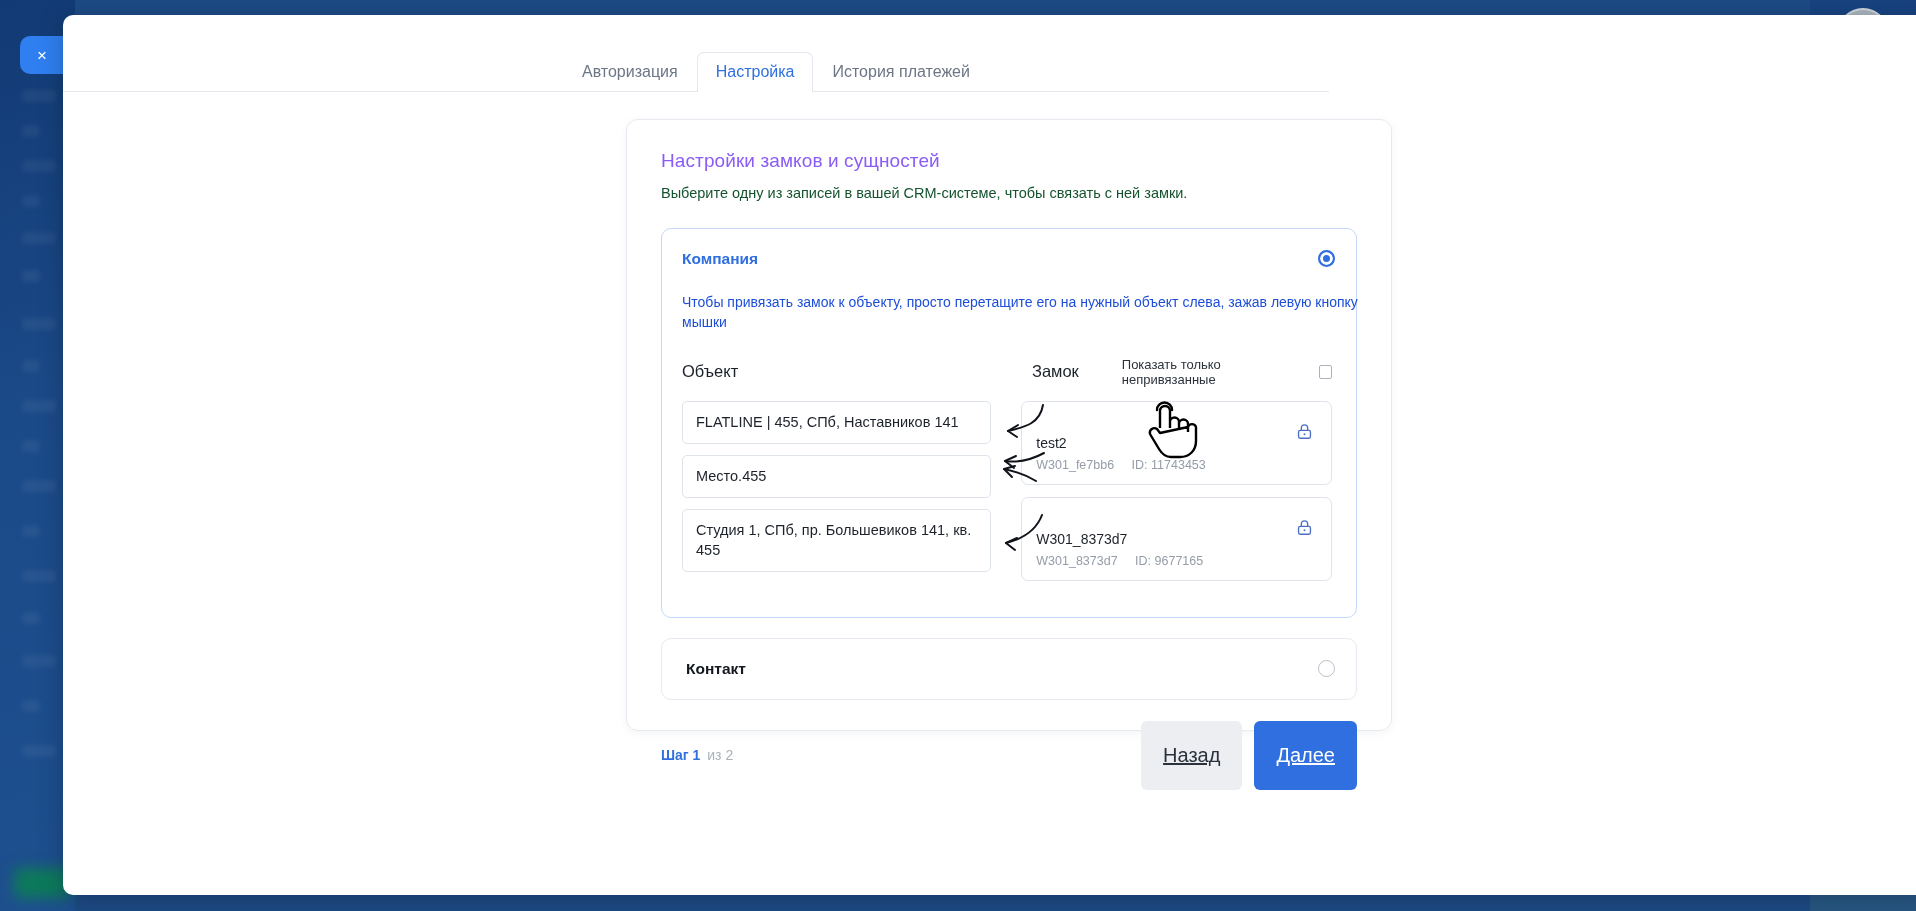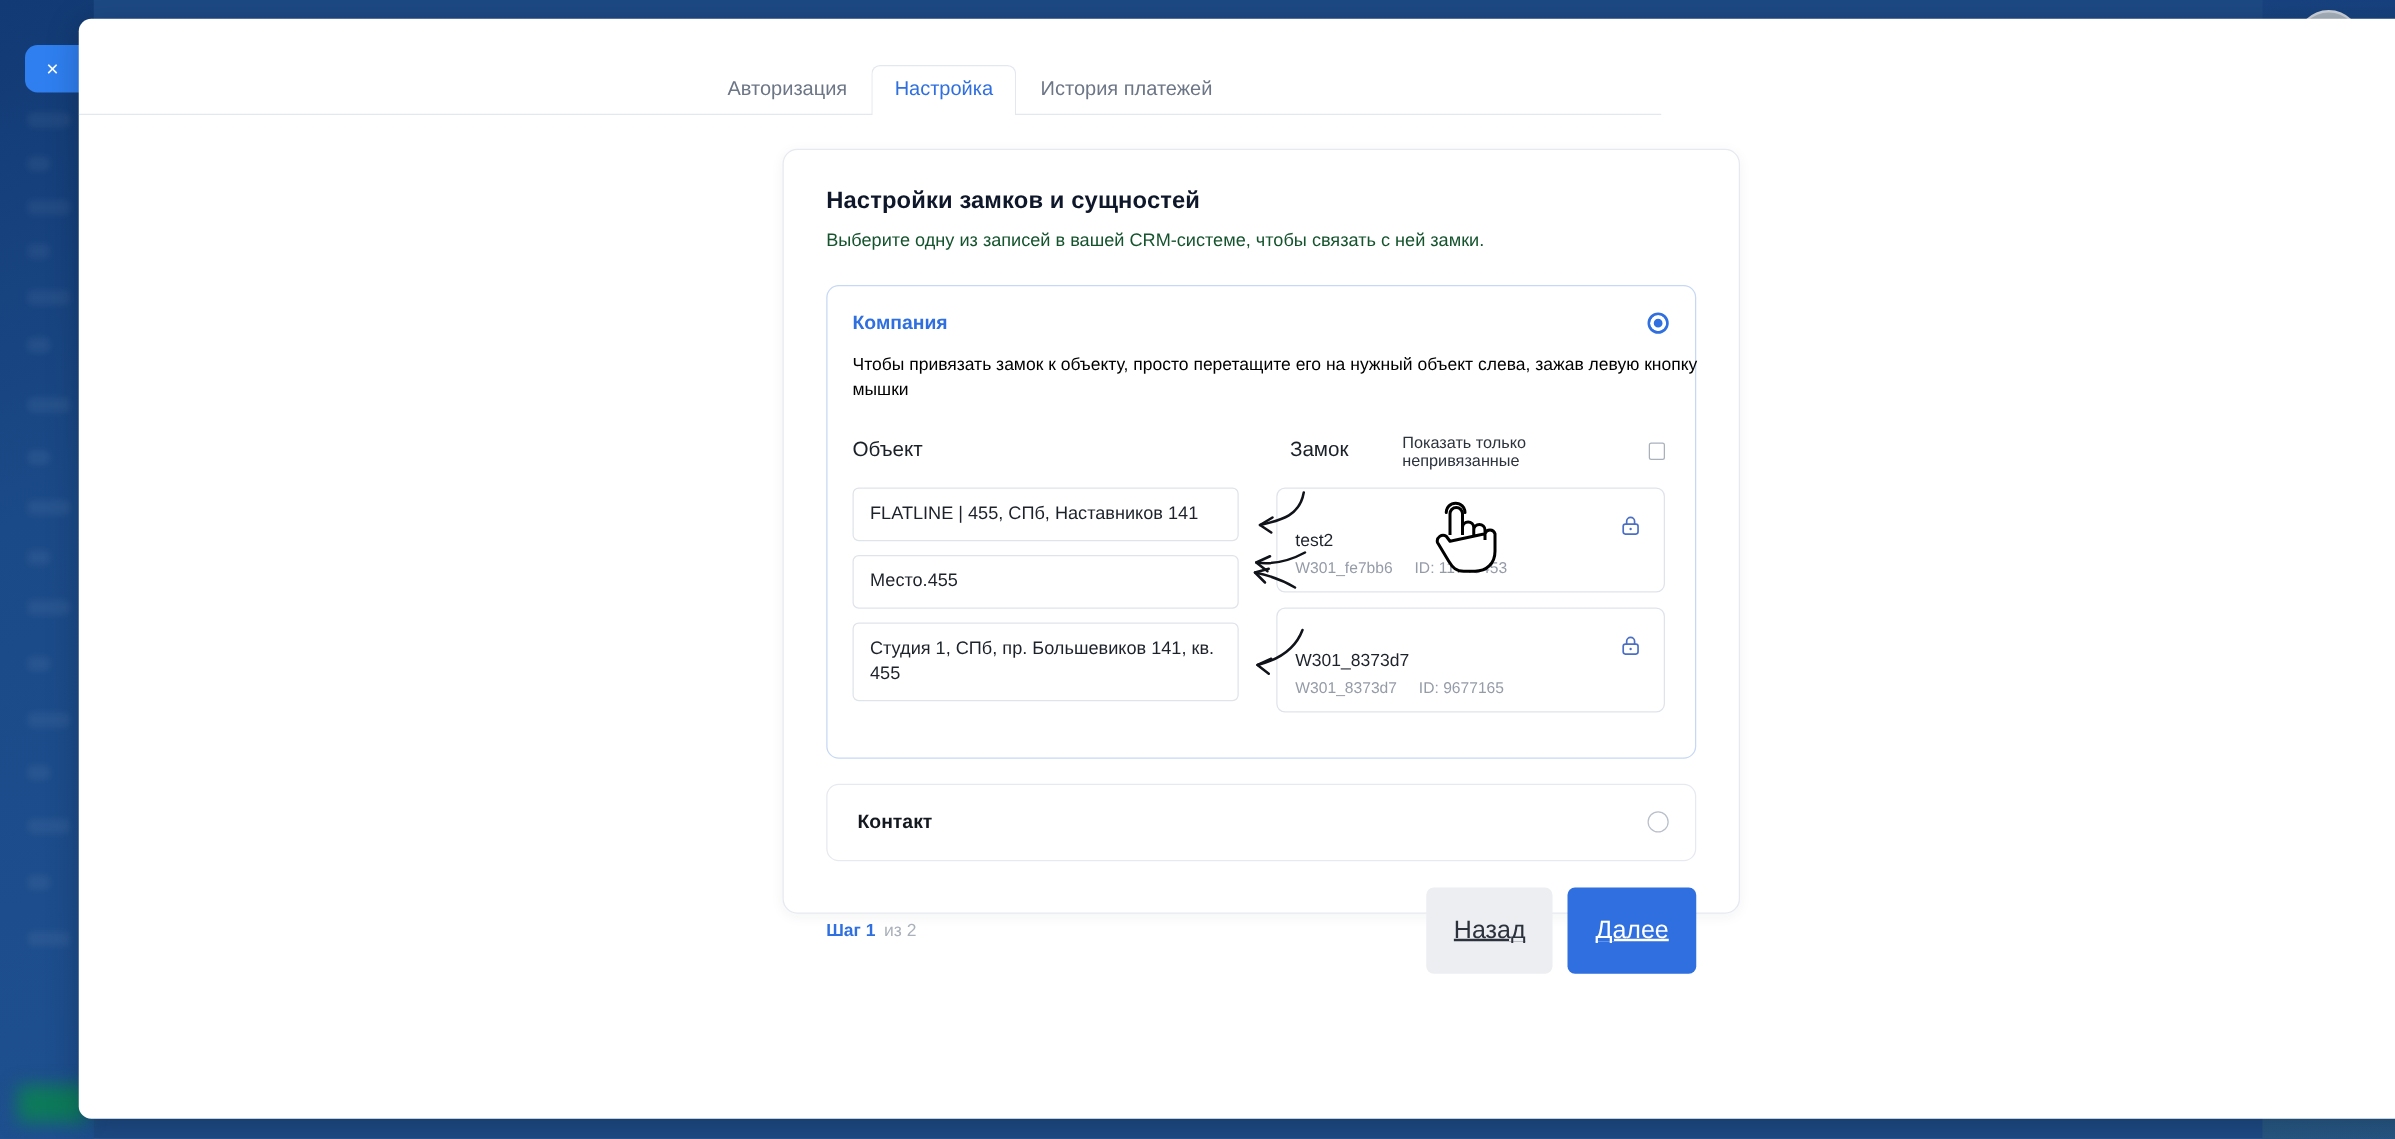--- a/index.html
+++ b/index.html
@@ -130,35 +130,35 @@
 
   
   .card {
     position: absolute; left: 563px; top: 104px;
     width: 766px; height: 612px;
     background: #fff; border: 1px solid #e6e9ef; border-radius: 12px;
     box-shadow: 0 2px 10px rgba(28,40,64,0.05);
     padding: 30px 34px 0 34px;
   }
   .card-title {
-    font-size: 19px; font-weight: bold; color: #0f172a; letter-spacing: .1px;
+    font-size: 19px; font-weight: normal; color: #8b5cf6; letter-spacing: .1px;
   }
   .card-sub {
     margin-top: 13px; font-size: 14.5px; color: #14532d;
   }
 
   .section {
     margin-top: 27px; position: relative;
     border: 1px solid #cfdcf2; border-radius: 10px;
     padding: 21px 24px 24px 20px;
   }
   .section.selected { border-color: #c6d8f5; }
   .section-title { font-size: 15.5px; font-weight: bold; color: #2f6fe0; }
   .section-desc {
-    margin-top: 13px; font-size: 14px; color: #000000; line-height: 1.45;
+    margin-top: 24px; font-size: 14px; color: #1d4ed8; line-height: 1.45;
     width: 680px;
   }
   .radio {
     position: absolute; right: 21px; top: 21px;
     width: 17px; height: 17px; border-radius: 50%;
     border: 1px solid #b9c0cb; background: #fff;
   }
   .radio.on {
     border: 2px solid #2f6fe0;
     box-shadow: inset 0 0 0 3px #fff;

